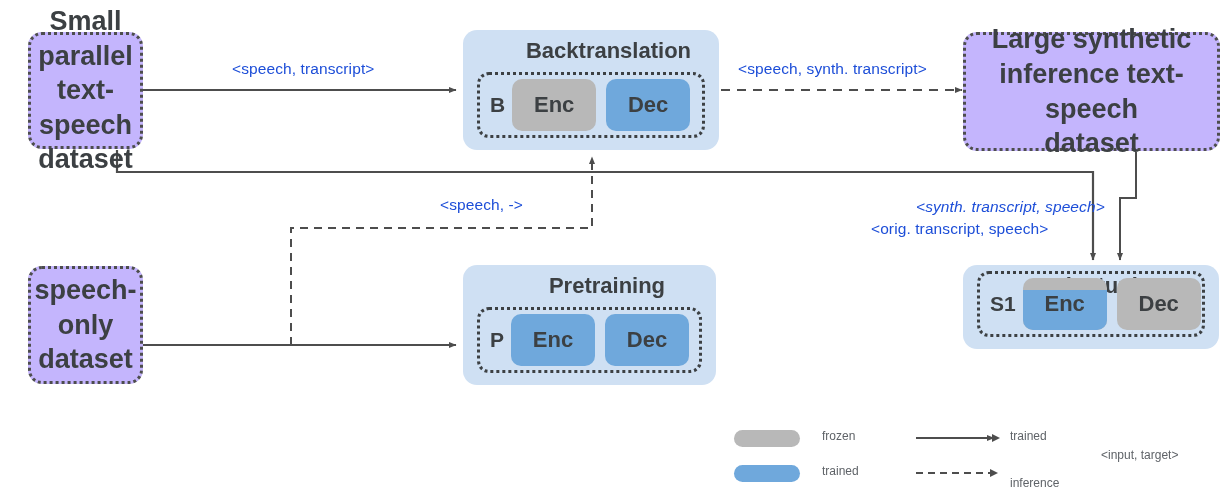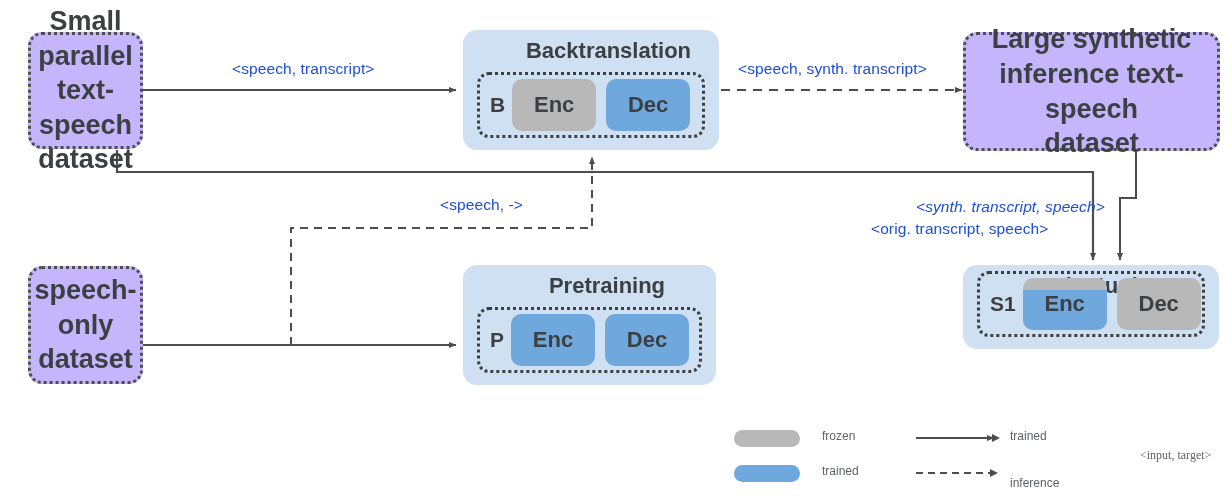--- a/index.html
+++ b/index.html
@@ -213,16 +213,16 @@
       <path d="M78,8 L86,12 L78,16 z" fill="#4d4d4d"></path>
     </svg>
     <span class="lg-text" style="left:288px;top:11px;">trained</span>
 
     <svg class="lg-line" style="left:192px;top:43px;" width="90" height="24" viewBox="0 0 90 24">
       <line x1="2" y1="12" x2="78" y2="12" stroke="#4d4d4d" stroke-width="2" stroke-dasharray="7,5"></line>
       <path d="M76,8 L84,12 L76,16 z" fill="#4d4d4d"></path>
     </svg>
     <span class="lg-text" style="left:288px;top:46px;margin-top:12px;">inference</span>
 
-    <span class="lg-text" style="left:418px;top:30px;font-family:Liberation Serif, serif;">&lt;input, target&gt;</span>
+    <span class="lg-text" style="left:379px;top:30px;">&lt;input, target&gt;</span>
   </div>
 
 </div>
 
 </body></html>

